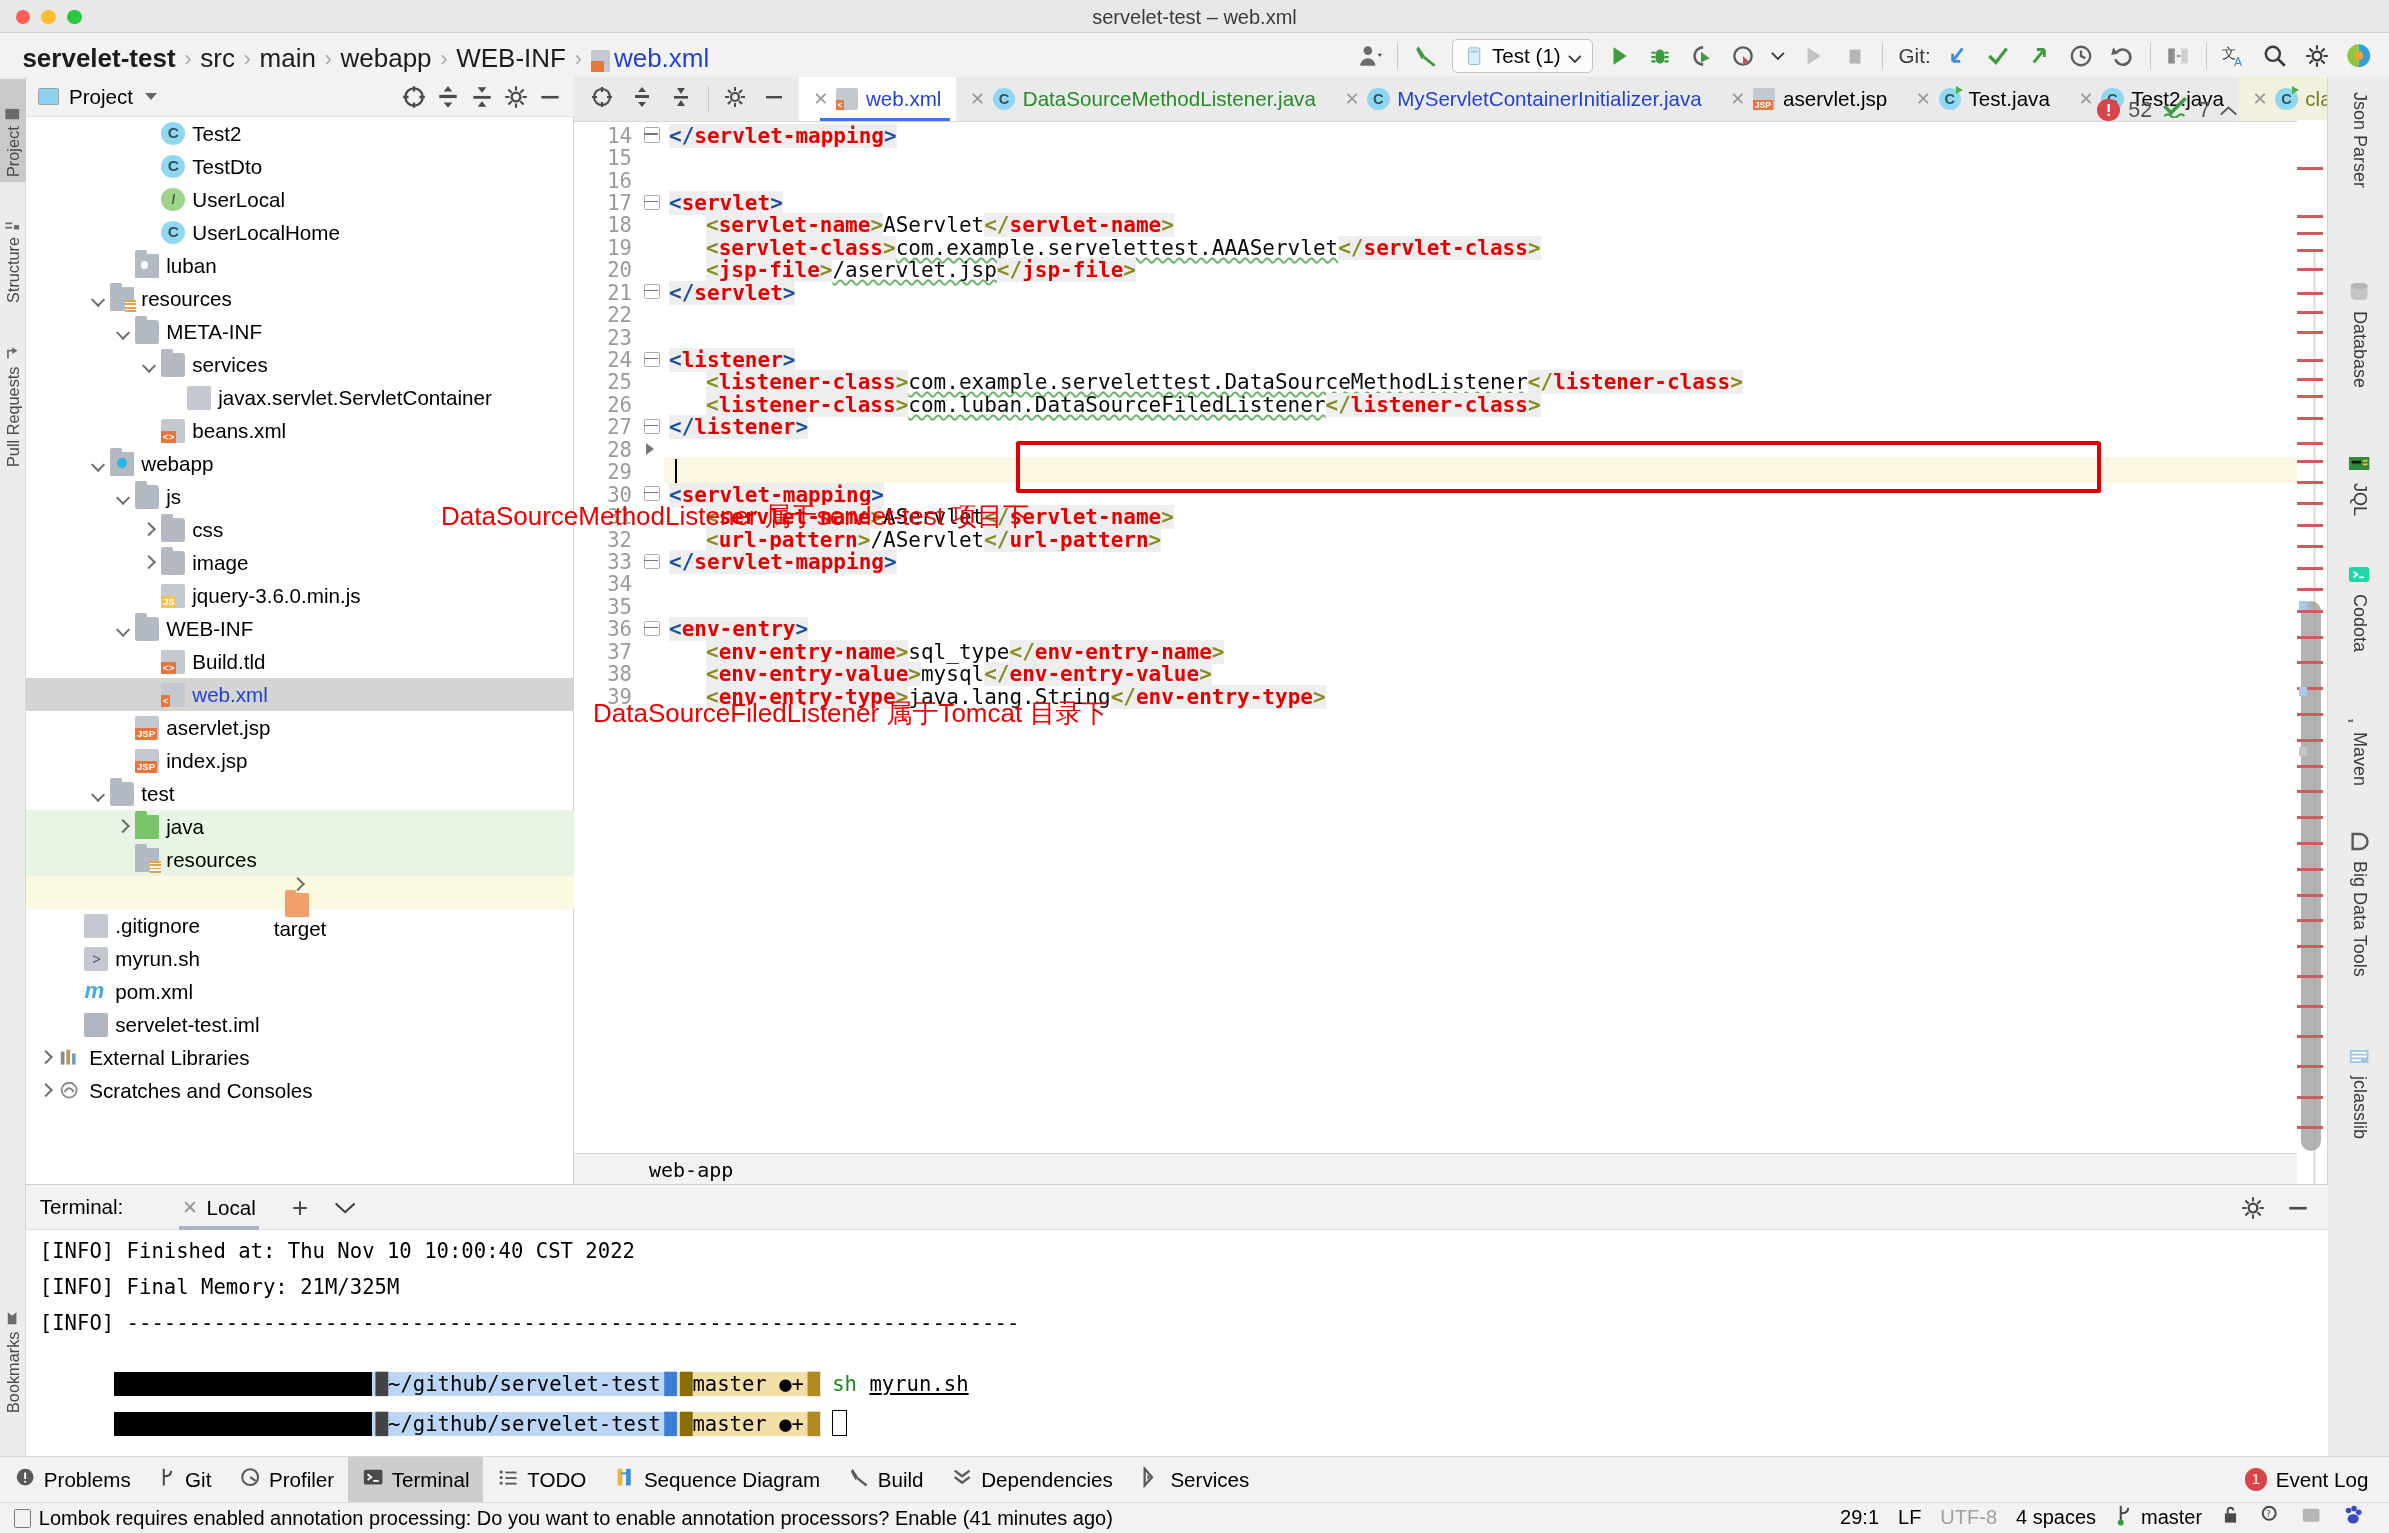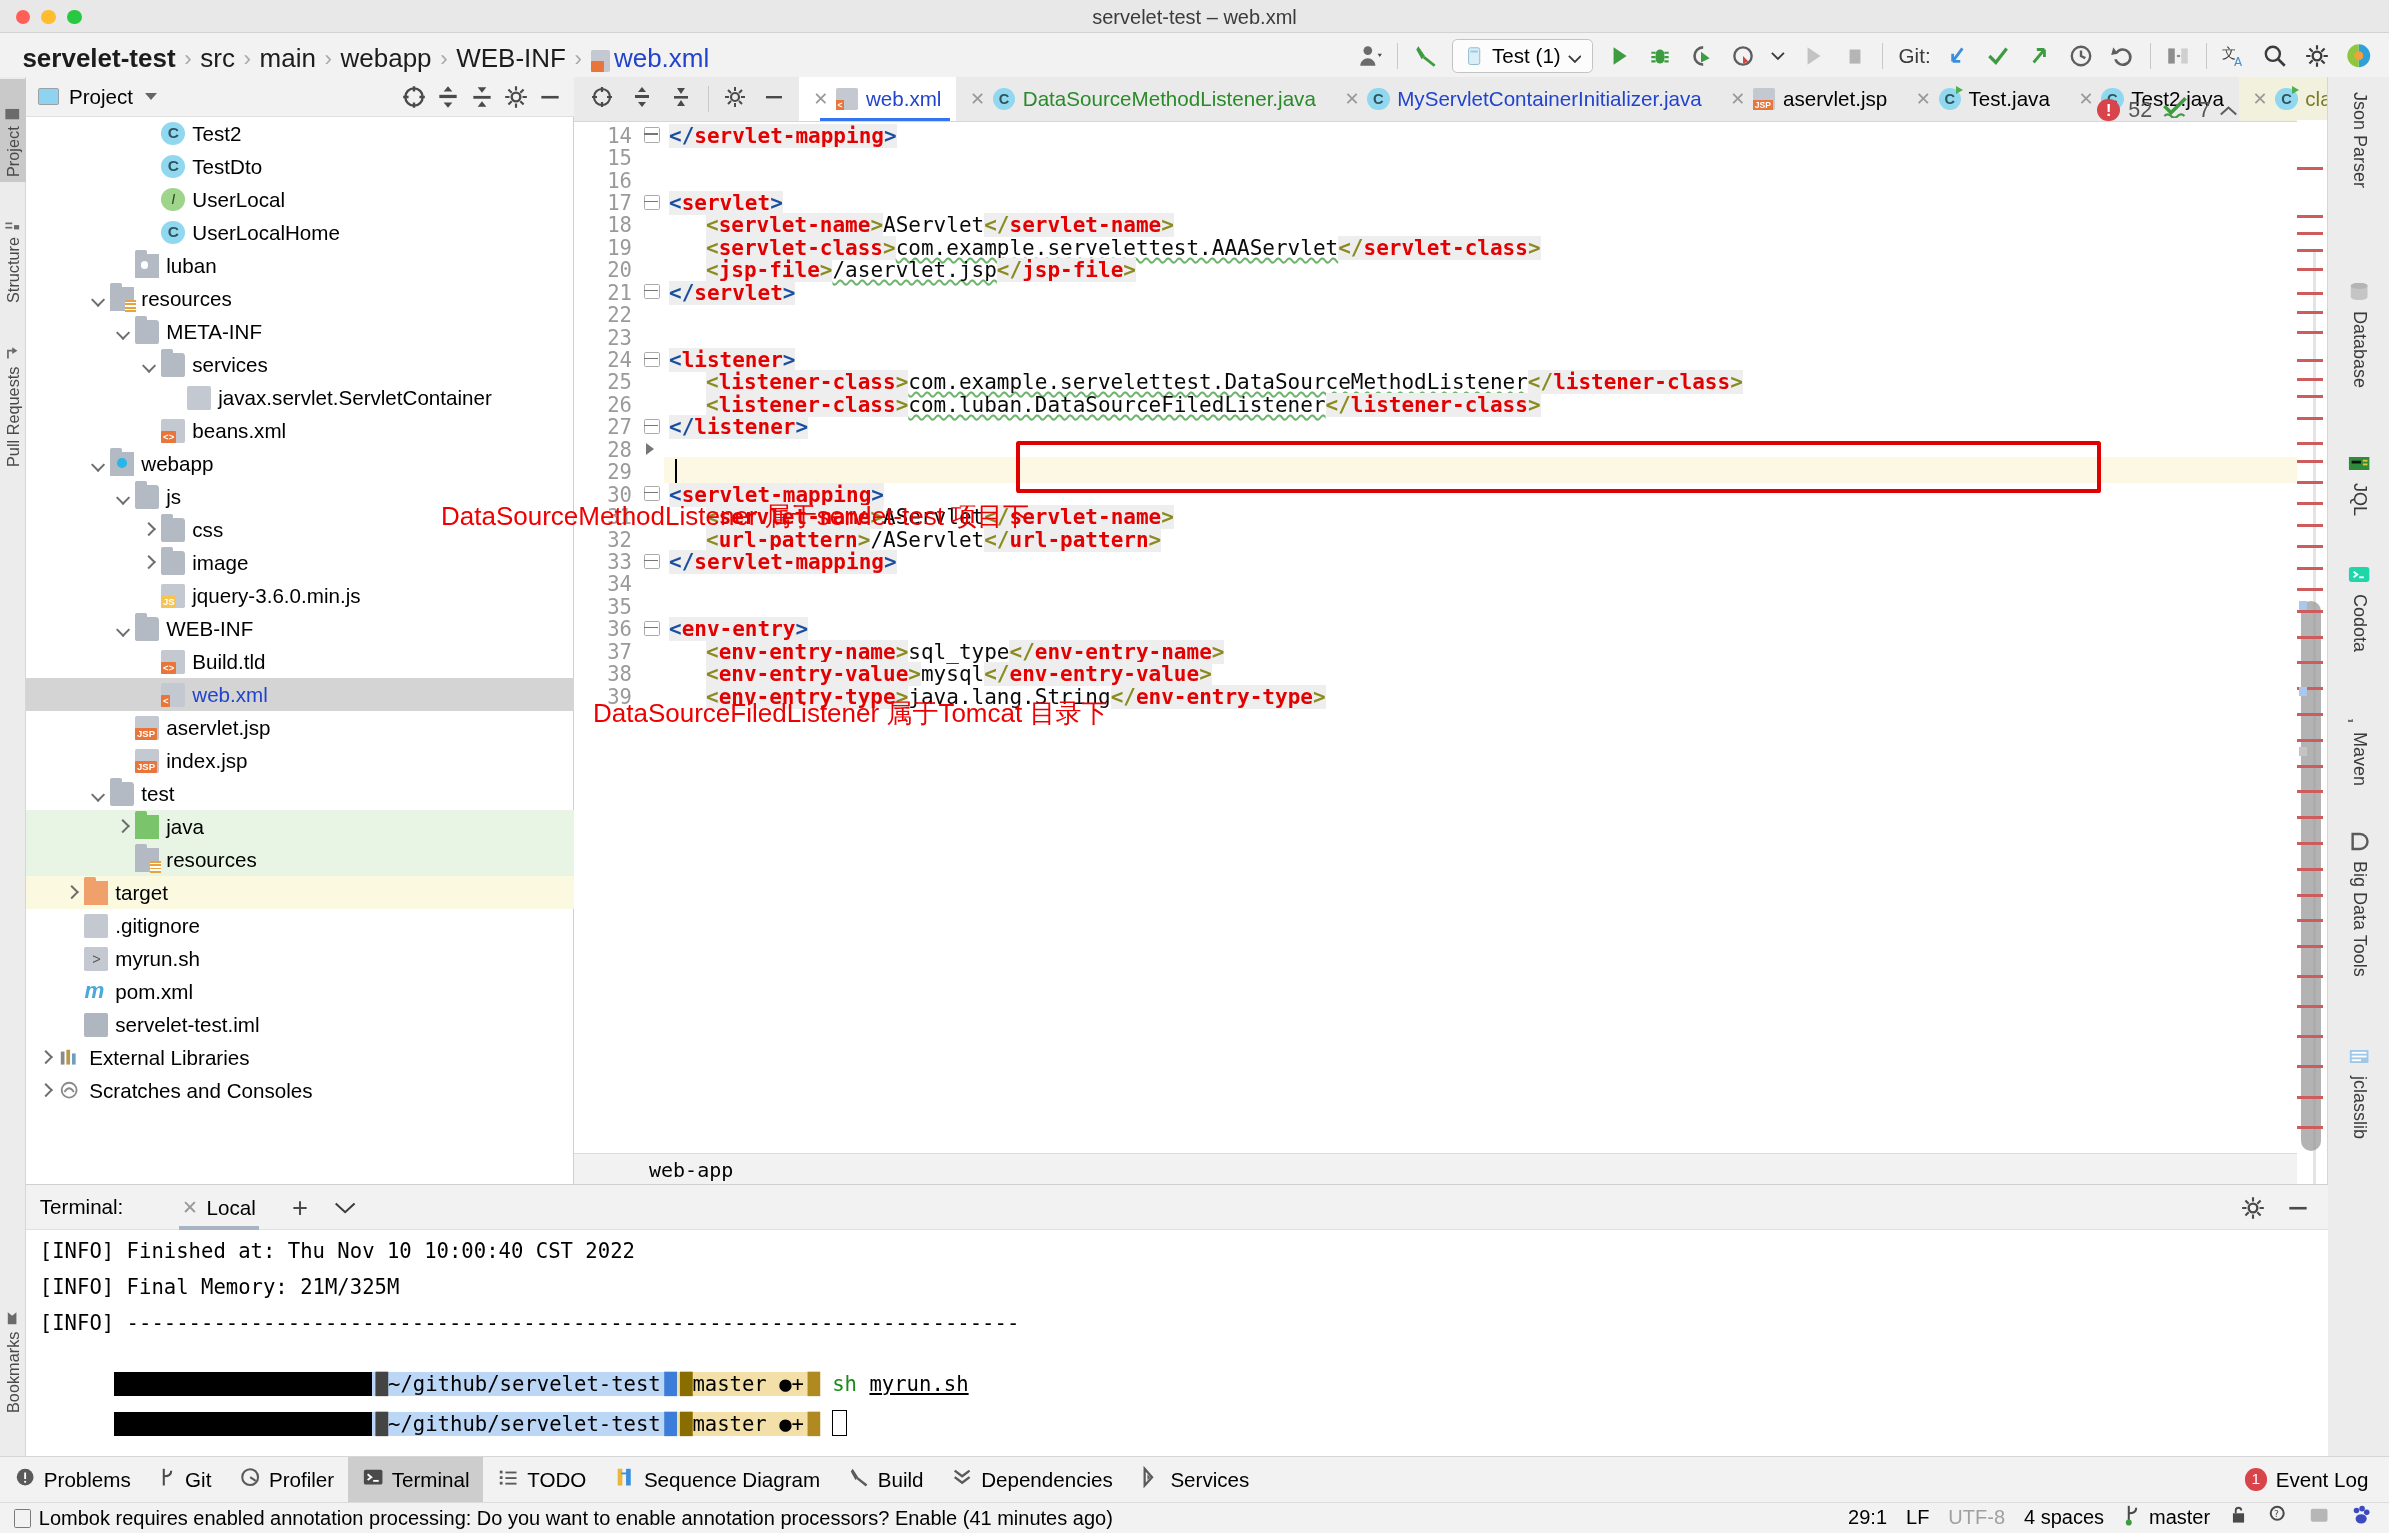--- a/index.html
+++ b/index.html
@@ -120,21 +120,21 @@
   .badge.xml{ background:#e8753a; }
   .badge.js{ background:#f5c453; color:#6b4b00;}
   .badge.jsp{ background:#e8753a; }
   .ico.doc{ background:#c4c9d1; border-radius:1.7px; }
   .ico.mvn{ color:#4aa8dd; font-size:22.3px; font-style:italic; font-weight:bold; line-height:22.3px; }
   .ico.sh{ background:#c4c9d1; border-radius:1.7px; color:#555; font-size:14.6px; line-height:24px; text-align:center;}
   .ico.git{ background:#c4c9d1; border-radius:1.7px; }
   .ico.iml{ background:#b0b6bf; border-radius:1.7px; }
   .trow.sel { background:#d4d4d4; }
   .trow.green { background:#e9f5e4; }
-  .trow.yellow { background:#fbfae0; }
+  .trow.yellow { background:#fbfae0;flex-direction:column; }
   .tlabel.blue { color:#2244cc; }
 
   
   #editor { position:absolute; left:574px; top:77px; width:1753px; height:1107px; background:#fff; }
   #tabsrow {
     position:absolute; left:0; top:0; width:1753px; height:45px;
     background:#eaeaea; border-bottom:0.9px solid #d6d6d6;
     display:flex; align-items:stretch; overflow:hidden;
   }
   .etab { display:flex; align-items:center; gap:7.7px; padding:0 13.8px; font-size:20.6px; white-space:nowrap;
@@ -221,21 +221,21 @@
   .bwin.active { background:#cdcdcd; }
   #eventlog { margin-left:auto; display:flex; align-items:center; gap:8.6px; padding-right:20.6px; font-size:20.6px;}
   .badge-red { width:22.3px;height:22.3px;border-radius:50%;background:#d9434a;color:#fff;font-size:15.5px;
                display:flex;align-items:center;justify-content:center;}
 
   
   #statusbar { position:absolute; left:0; top:1502px; width:2389px; height:31px; background:#f2f2f2; border-top:0.9px solid #dcdcdc;
                display:flex; align-items:center; }
   #statusmsg { margin-left:13.8px; font-size:20px; display:flex; align-items:center; gap:8px;}
   .msgicon{ width:17px;height:19px;border:1.7px solid #7a7a7a;border-radius:1.7px;}
-  #statusright { margin-left:auto; display:flex; align-items:center; gap:19px; padding-right:17px; font-size:20px; }
+  #statusright { margin-left:auto; display:flex; align-items:center; gap:19px; padding-right:25px; font-size:20px; }
   .dim { color:#a0a0a0; }
 </style>
 </head>
 <body>
 
 <div id="titlebar">
   <div class="traffic tl-red"></div>
   <div class="traffic tl-yellow"></div>
   <div class="traffic tl-green"></div>
   <div id="window-title">servelet-test – web.xml</div>

